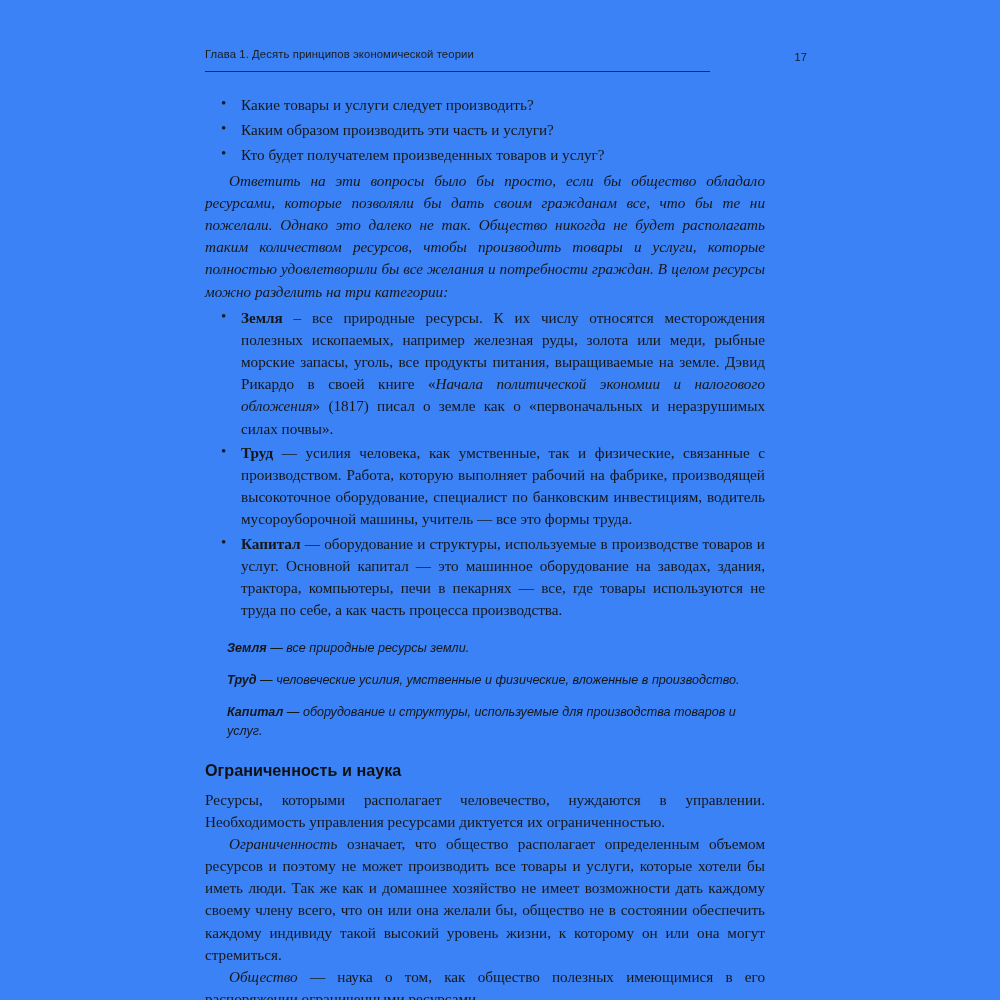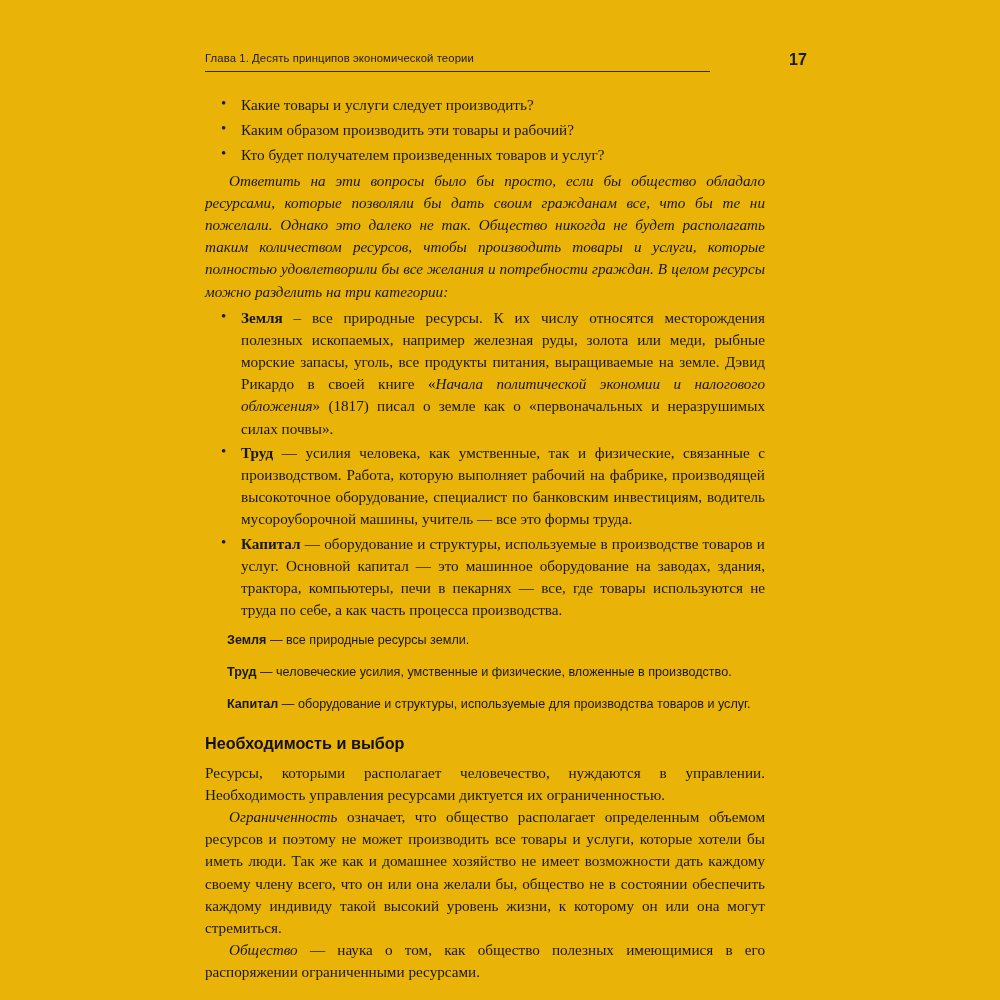--- a/index.html
+++ b/index.html
@@ -4,21 +4,21 @@
 <style>
   html, body {
     margin: 0;
     padding: 0;
     background: #ffffff;
   }
   .page {
     position: relative;
     width: 1000px;
     height: 1000px;
-    background: #eab308;
+    background: #3b82f6;
     font-family: "Liberation Serif", serif;
     color: #171717;
     overflow: hidden;
   }
   .content {
     position: absolute;
     left: 205px;
     top: 48px;
     width: 560px;
   }
@@ -29,22 +29,22 @@
     justify-content: space-between;
     font-family: "Liberation Sans", sans-serif;
     font-size: 11.3px;
     color: #1b1b1b;
     letter-spacing: 0.1px;
   }
   .runhead .title {
     white-space: nowrap;
   }
   .runhead .pageno {
-    font-weight: bold;
-    font-size: 16px;
+    font-weight: normal;
+    font-size: 11px;
     margin-left: 2px;
     position: relative;
     left: 42px;
     top: 3px;
   }
   .rule {
     position: absolute;
     left: 0;
     top: 23px;
     width: 505px;
@@ -108,24 +108,25 @@
     font-size: 15px;
   }
   b.term {
     font-weight: bold;
   }
   i.it {
     font-style: italic;
   }
   
   .sansdefs {
-    margin-top: 10px;
+    margin-top: 18px;
     font-family: "Liberation Sans", sans-serif;
     font-size: 12.6px;
     line-height: 1.5;
+    font-style: italic;
   }
   .sansdefs .d {
     margin-left: 22px;
     margin-bottom: 13px;
     text-align: left;
   }
   .sansdefs .d b {
     font-weight: bold;
   }
   
@@ -158,21 +159,21 @@
         <span class="title">Глава 1. Десять принципов экономической теории</span>
         <span class="pageno">17</span>
       </div>
       <div class="rule"></div>
     </div>
 
     <div class="body">
 
       <ul class="bullets">
         <li>Какие товары и услуги следует производить?</li>
-        <li>Каким образом производить эти товары и рабочий?</li>
+        <li>Каким образом производить эти часть и услуги?</li>
         <li>Кто будет получателем произведенных товаров и услуг?</li>
       </ul>
 
       <p class="para gap-top">Ответить на эти вопросы было бы просто, если бы общество обладало ресурсами, которые позволяли бы дать своим гражданам все, что бы те ни пожелали. Однако это далеко не так. Общество никогда не будет располагать таким количеством ресурсов, чтобы производить товары и услуги, которые полностью удовлетворили бы все желания и потребности граждан. В целом ресурсы можно разделить на три категории:</p>
 
       <ul class="defs">
         <li>
           <b class="term">Земля</b><span> – все природные ресурсы. К их числу относятся месторождения полезных ископаемых, например железная руды, золота или меди, рыбные морские запасы, уголь, все продукты питания, выращиваемые на земле. Дэвид Рикардо в своей книге «</span><i class="it">Начала политической экономии и налогового обложения</i><span>» (1817) писал о земле как о «первоначальных и неразрушимых силах почвы».</span>
         </li>
         <li>
@@ -188,21 +189,21 @@
           <b>Земля</b><span> — все природные ресурсы земли.</span>
         </div>
         <div class="d">
           <b>Труд</b><span> — человеческие усилия, умственные и физические, вложенные в производство.</span>
         </div>
         <div class="d">
           <b>Капитал</b><span> — оборудование и структуры, используемые для производства товаров и услуг.</span>
         </div>
       </div>
 
-      <h2 class="section">Необходимость и выбор</h2>
+      <h2 class="section">Ограниченность и наука</h2>
 
       <div class="tail">
         <p class="first">Ресурсы, которыми располагает человечество, нуждаются в управлении. Необходимость управления ресурсами диктуется их ограниченностью.</p>
         <p class="ind"><i class="it">Ограниченность</i><span> означает, что общество располагает определенным объемом ресурсов и поэтому не может производить все товары и услуги, которые хотели бы иметь люди. Так же как и домашнее хозяйство не имеет возможности дать каждому своему члену всего, что он или она желали бы, общество не в состоянии обеспечить каждому индивиду такой высокий уровень жизни, к которому он или она могут стремиться.</span></p>
         <p class="ind"><i class="it">Общество</i><span> — наука о том, как общество полезных имеющимися в его распоряжении ограниченными ресурсами.</span></p>
       </div>
 
     </div>
   </div>
 </div>

